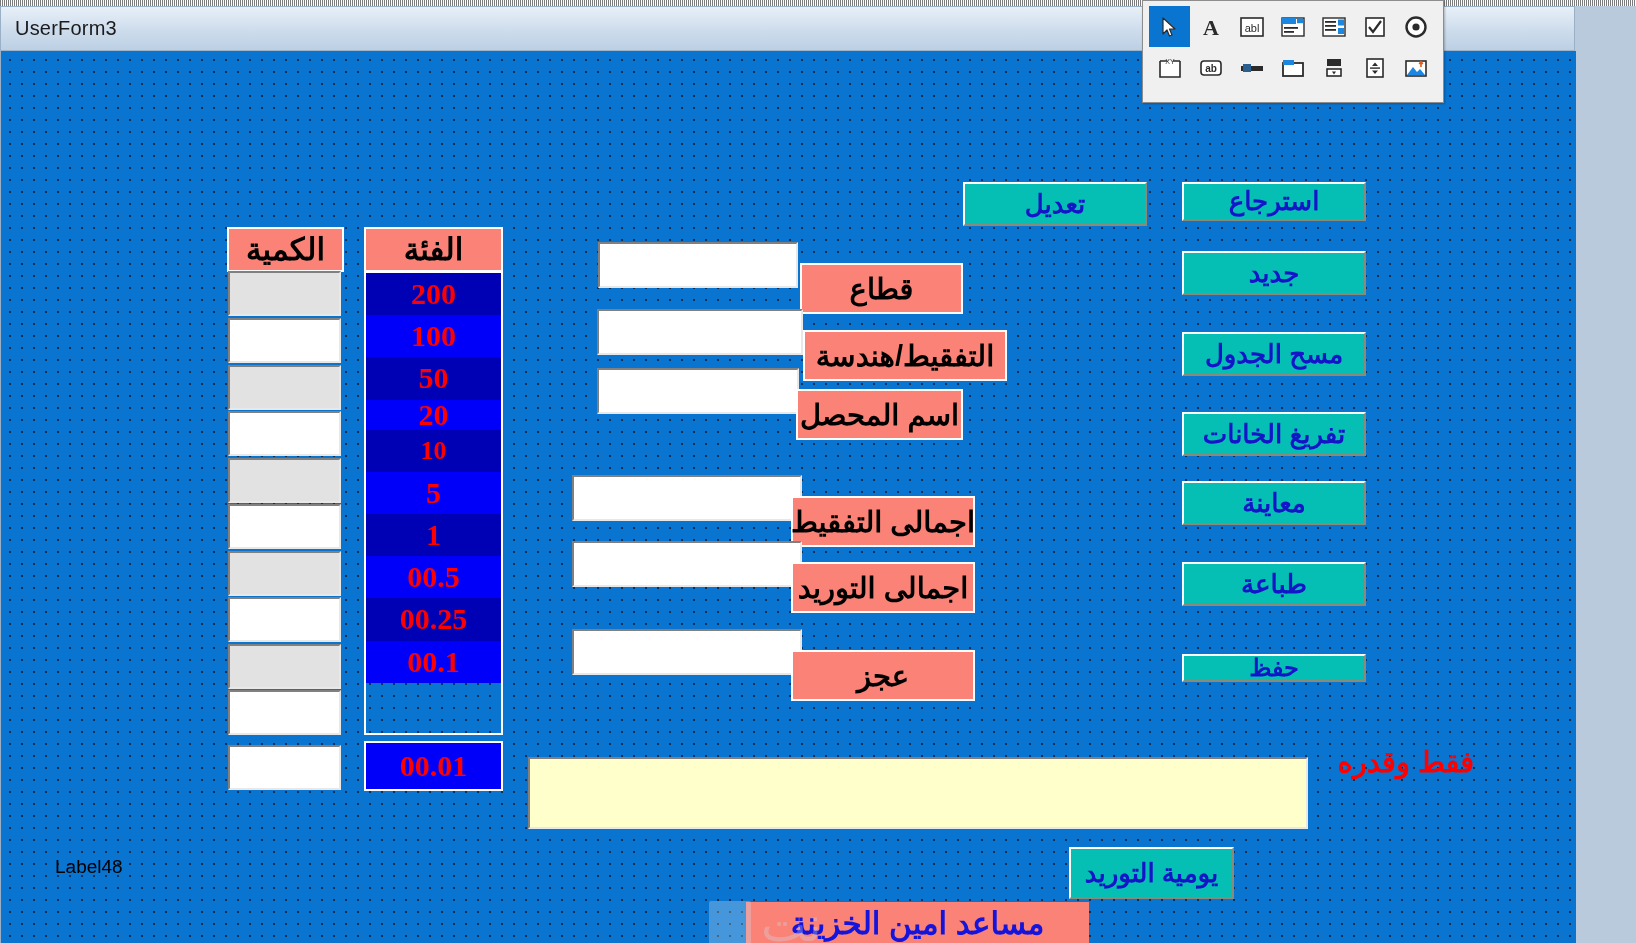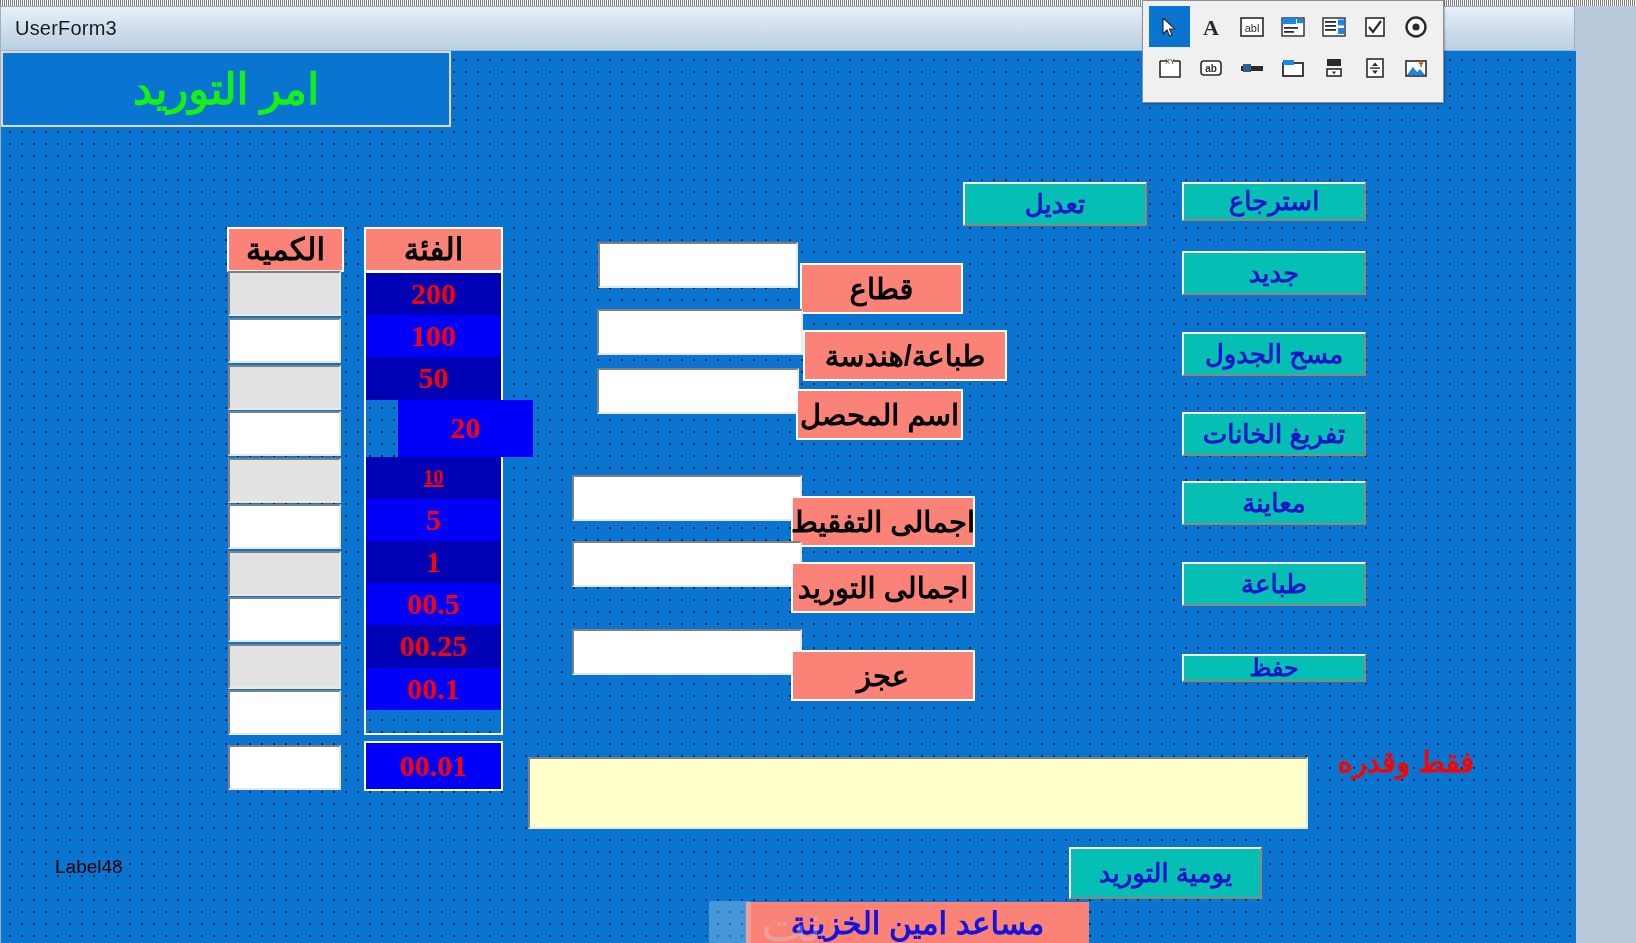--- a/index.html
+++ b/index.html
@@ -104,21 +104,20 @@
   <div class="hatch-top"></div>
 
   <div class="userform">
 
     <div class="uf-titlebar">
       <div class="uf-title">UserForm3</div>
     </div>
 
     <div class="uf-canvas">
 
-      <div class="banner" style="left:572px;top:16px;width:446px;height:72px;font-size:43px;">امر التوريد</div>
 
       <div class="lbl lbl-pink" style="left:226px;top:152px;width:117px;height:45px;font-size:31px;">الكمية</div>
       <div class="lbl lbl-pink" style="left:363px;top:152px;width:139px;height:45px;font-size:31px;">الفئة</div>
 
       <div>
         <div class="txt txt-gray" style="left:227px;top:220px;width:113px;height:45px;"></div>
         <div class="txt txt-white" style="left:227px;top:267px;width:113px;height:45px;"></div>
         <div class="txt txt-gray" style="left:227px;top:314px;width:113px;height:45px;"></div>
         <div class="txt txt-white" style="left:227px;top:360px;width:113px;height:45px;"></div>
         <div class="txt txt-gray" style="left:227px;top:407px;width:113px;height:45px;"></div>
@@ -127,37 +126,37 @@
         <div class="txt txt-white" style="left:227px;top:546px;width:113px;height:45px;"></div>
         <div class="txt txt-gray" style="left:227px;top:593px;width:113px;height:45px;"></div>
         <div class="txt txt-white" style="left:227px;top:639px;width:113px;height:45px;"></div>
         <div class="txt txt-white" style="left:227px;top:694px;width:113px;height:45px;"></div>
       </div>
 
       <div class="cat-box" style="position:absolute;left:363px;top:220px;width:139px;height:464px;">
         <div class="cell cell-cat cat-dark" style="position:relative;width:100%;height:42.2px;font-size:30px;">200</div>
         <div class="cell cell-cat cat-light" style="position:relative;width:100%;height:42.2px;font-size:30px;">100</div>
         <div class="cell cell-cat cat-dark" style="position:relative;width:100%;height:42.2px;font-size:30px;">50</div>
-        <div class="cell cell-cat cat-light" style="position:relative;width:100%;height:57px;font-size:30px;margin-left:32px;">20</div>
-        <div class="cell cell-cat cat-dark" style="position:relative;width:100%;height:42.2px;font-size:20px;text-decoration:underline;">10</div>
+        <div class="cell cell-cat cat-light" style="position:relative;width:100%;height:30px;font-size:30px;">20</div>
+        <div class="cell cell-cat cat-dark" style="position:relative;width:100%;height:42.2px;font-size:26px;">10</div>
         <div class="cell cell-cat cat-light" style="position:relative;width:100%;height:42.2px;font-size:30px;">5</div>
         <div class="cell cell-cat cat-dark" style="position:relative;width:100%;height:42.2px;font-size:30px;">1</div>
         <div class="cell cell-cat cat-light" style="position:relative;width:100%;height:42.2px;font-size:30px;">00.5</div>
         <div class="cell cell-cat cat-dark" style="position:relative;width:100%;height:42.2px;font-size:30px;">00.25</div>
         <div class="cell cell-cat cat-light" style="position:relative;width:100%;height:42.2px;font-size:30px;">00.1</div>
       </div>
       <div class="cat-box cell cell-cat cat-light" style="left:363px;top:690px;width:139px;height:50px;font-size:30px;">00.01</div>
 
       <div>
 
         <div class="txt txt-white" style="left:597px;top:191px;width:200px;height:46px;"></div>
         <div class="lbl lbl-pink" style="left:799px;top:188px;width:163px;height:51px;font-size:29px;">قطاع</div>
 
         <div class="txt txt-white" style="left:596px;top:258px;width:206px;height:46px;"></div>
-        <div class="lbl lbl-pink" style="left:802px;top:255px;width:204px;height:51px;font-size:29px;">طباعة/هندسة</div>
+        <div class="lbl lbl-pink" style="left:802px;top:255px;width:204px;height:51px;font-size:29px;">التفقيط/هندسة</div>
 
         <div class="txt txt-white" style="left:596px;top:317px;width:202px;height:46px;"></div>
         <div class="lbl lbl-pink" style="left:795px;top:314px;width:167px;height:51px;font-size:29px;">اسم المحصل</div>
 
         <div class="txt txt-white" style="left:571px;top:424px;width:230px;height:46px;"></div>
         <div class="lbl lbl-pink" style="left:790px;top:421px;width:184px;height:51px;font-size:29px;">اجمالى التفقيط</div>
 
         <div class="txt txt-white" style="left:571px;top:490px;width:230px;height:46px;"></div>
         <div class="lbl lbl-pink" style="left:790px;top:487px;width:184px;height:51px;font-size:29px;">اجمالى التوريد</div>
 
@@ -180,21 +179,21 @@
       <div class="btn btn-teal" style="left:1181px;top:511px;width:184px;height:44px;font-size:26px;">طباعة</div>
 
       <div class="btn btn-teal" style="left:1181px;top:603px;width:184px;height:28px;font-size:24px;">حفظ</div>
 
       <div class="txt txt-yellow" style="left:527px;top:706px;width:780px;height:72px;"></div>
 
       <div class="red-note" style="position:absolute;left:1313px;top:689px;width:160px;height:44px;
                   display:flex;align-items:center;justify-content:flex-start;font-size:29px;">فقط وقدره</div>
 
 
-      <div class="btn btn-teal" style="left:1068px;top:796px;width:193px;height:52px;font-size:26px;">يومية التوريد</div>
+      <div class="btn btn-teal" style="left:1068px;top:796px;width:165px;height:52px;font-size:26px;">يومية التوريد</div>
 
       <div class="bar-salmon" style="position:absolute;left:745px;top:851px;width:343px;height:42px;font-size:31px;">مساعد امين الخزينة</div>
 
       <svg class="watermark" viewBox="0 0 230 70">
         <g fill="#cfe4f5">
           <rect x="18" y="12" width="42" height="46" rx="2"></rect>
           <text x="70" y="52" font-size="48" font-family="Liberation Sans, sans-serif" fill="#cfe4f5">نت</text>
         </g>
       </svg>
 

